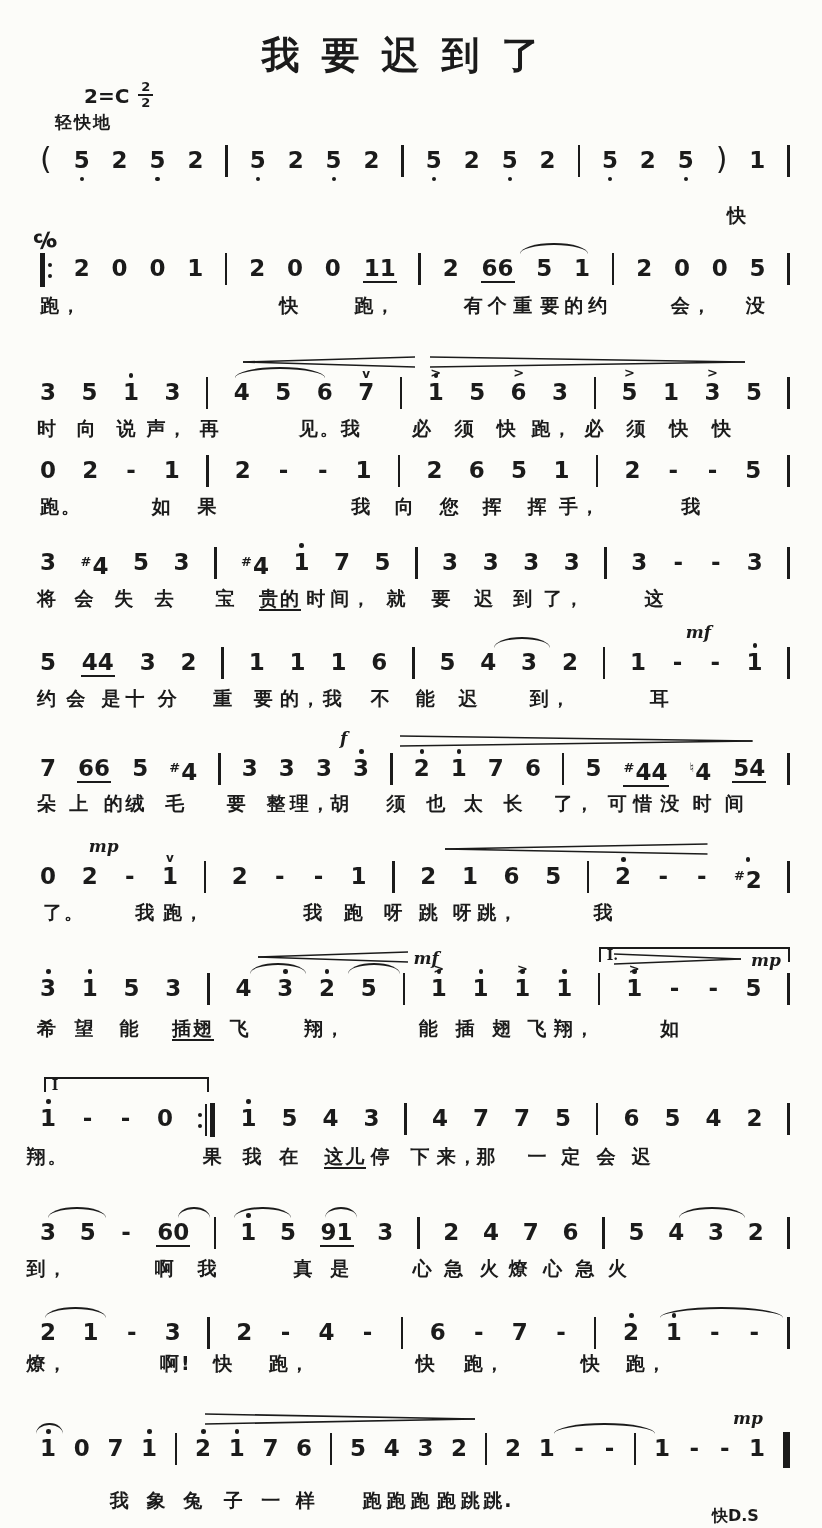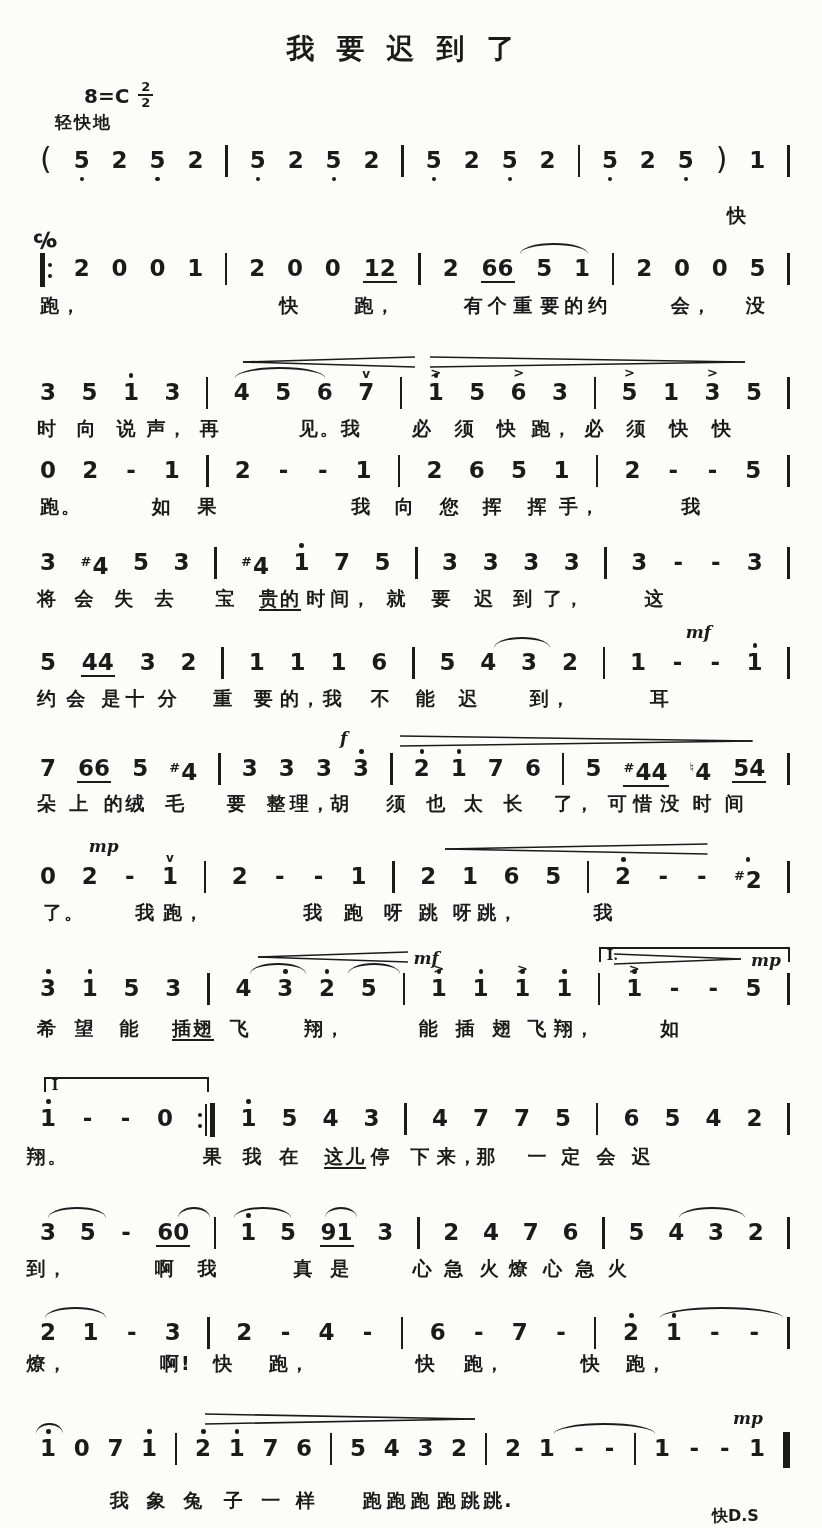--- a/index.html
+++ b/index.html
@@ -1,19 +1,19 @@
 <!DOCTYPE html>
 <html><head>
 <meta charset="utf-8">
 <style>
   html,body{margin:0;padding:0;background:#e8e8e6;}
   .page{position:relative;width:822px;height:1528px;background:#fcfcf9;color:#1b1b1b;
         font-family:"DejaVu Sans",sans-serif;overflow:hidden;}
   
-  .title{position:absolute;top:30px;left:0;right:11px;text-align:center;font-size:28px;font-weight:900;
+  .title{position:absolute;top:30px;left:0;right:11px;text-align:center;font-size:38px;font-weight:900;
          letter-spacing:22px;padding-left:12px;font-family:"DejaVu Serif",serif;}
   .credits{position:absolute;top:33px;right:56px;font-size:17px;font-weight:700;line-height:23px;letter-spacing:2px;}
   .keysig{position:absolute;left:84px;top:80px;font-size:20px;font-weight:800;}
   .frac{display:inline-block;vertical-align:-4px;margin-left:9px;text-align:center;font-size:13px;line-height:1.05;font-weight:800;}
   .frac .ft{display:block;border-bottom:2px solid #1b1b1b;padding:0 3px;}
   .frac .fb{display:block;}
   .subtitle{position:absolute;left:0;right:0;top:88px;text-align:center;font-size:17.5px;font-weight:700;letter-spacing:1px;}
   .tempo{position:absolute;left:55px;top:111px;font-size:17px;font-weight:700;letter-spacing:2px;}
   .footer-ds{position:absolute;left:712px;top:1506px;font-size:16px;font-weight:700;}
   
@@ -46,21 +46,21 @@
   .dyn{position:absolute;font-family:"DejaVu Serif",serif;font-style:italic;font-weight:700;font-size:17px;line-height:1;transform:translateX(-50%);}
   .volta{position:absolute;height:13px;border-top:2.5px solid #1b1b1b;border-left:2.5px solid #1b1b1b;border-right:2.5px solid #1b1b1b;}
   .volta b{position:absolute;left:6px;top:-2px;font-size:14px;font-weight:700;font-family:"DejaVu Serif",serif;}
   .segno{position:absolute;font-size:21px;font-weight:700;transform:rotate(-8deg);}
 </style>
 </head>
 <body>
 
 <div class="page">
   <div class="title">我要迟到了</div>
-  <div class="keysig"><span>8=C</span><span class="frac"><span class="ft">2</span><span class="fb">2</span></span></div>
+  <div class="keysig"><span>2=C</span><span class="frac"><span class="ft">2</span><span class="fb">2</span></span></div>
   <div class="tempo">轻快地</div>
   <div id="score">
       <div class="notes-row" style="top: 147px;">
         <span class="paren">(</span>
         <span class="note">5<s class="dlo"></s></span>
         <span class="note">2</span>
         <span class="note">5<s class="dlo"></s></span>
         <span class="note">2</span>
         <div class="bar"></div>
         <span class="note">5<s class="dlo"></s></span>
@@ -92,21 +92,21 @@
           </span>
         </div>
         <span class="note">2</span>
         <span class="note">0</span>
         <span class="note">0</span>
         <span class="note">1</span>
         <div class="bar"></div>
         <span class="note">2</span>
         <span class="note">0</span>
         <span class="note">0</span>
-        <span class="note u">12</span>
+        <span class="note u">11</span>
         <div class="bar"></div>
         <span class="note">2</span>
         <span class="note u">66</span>
         <span class="note">5</span>
         <span class="note">1</span>
         <div class="bar"></div>
         <span class="note">2</span>
         <span class="note">0</span>
         <span class="note">0</span>
         <span class="note">5</span>

